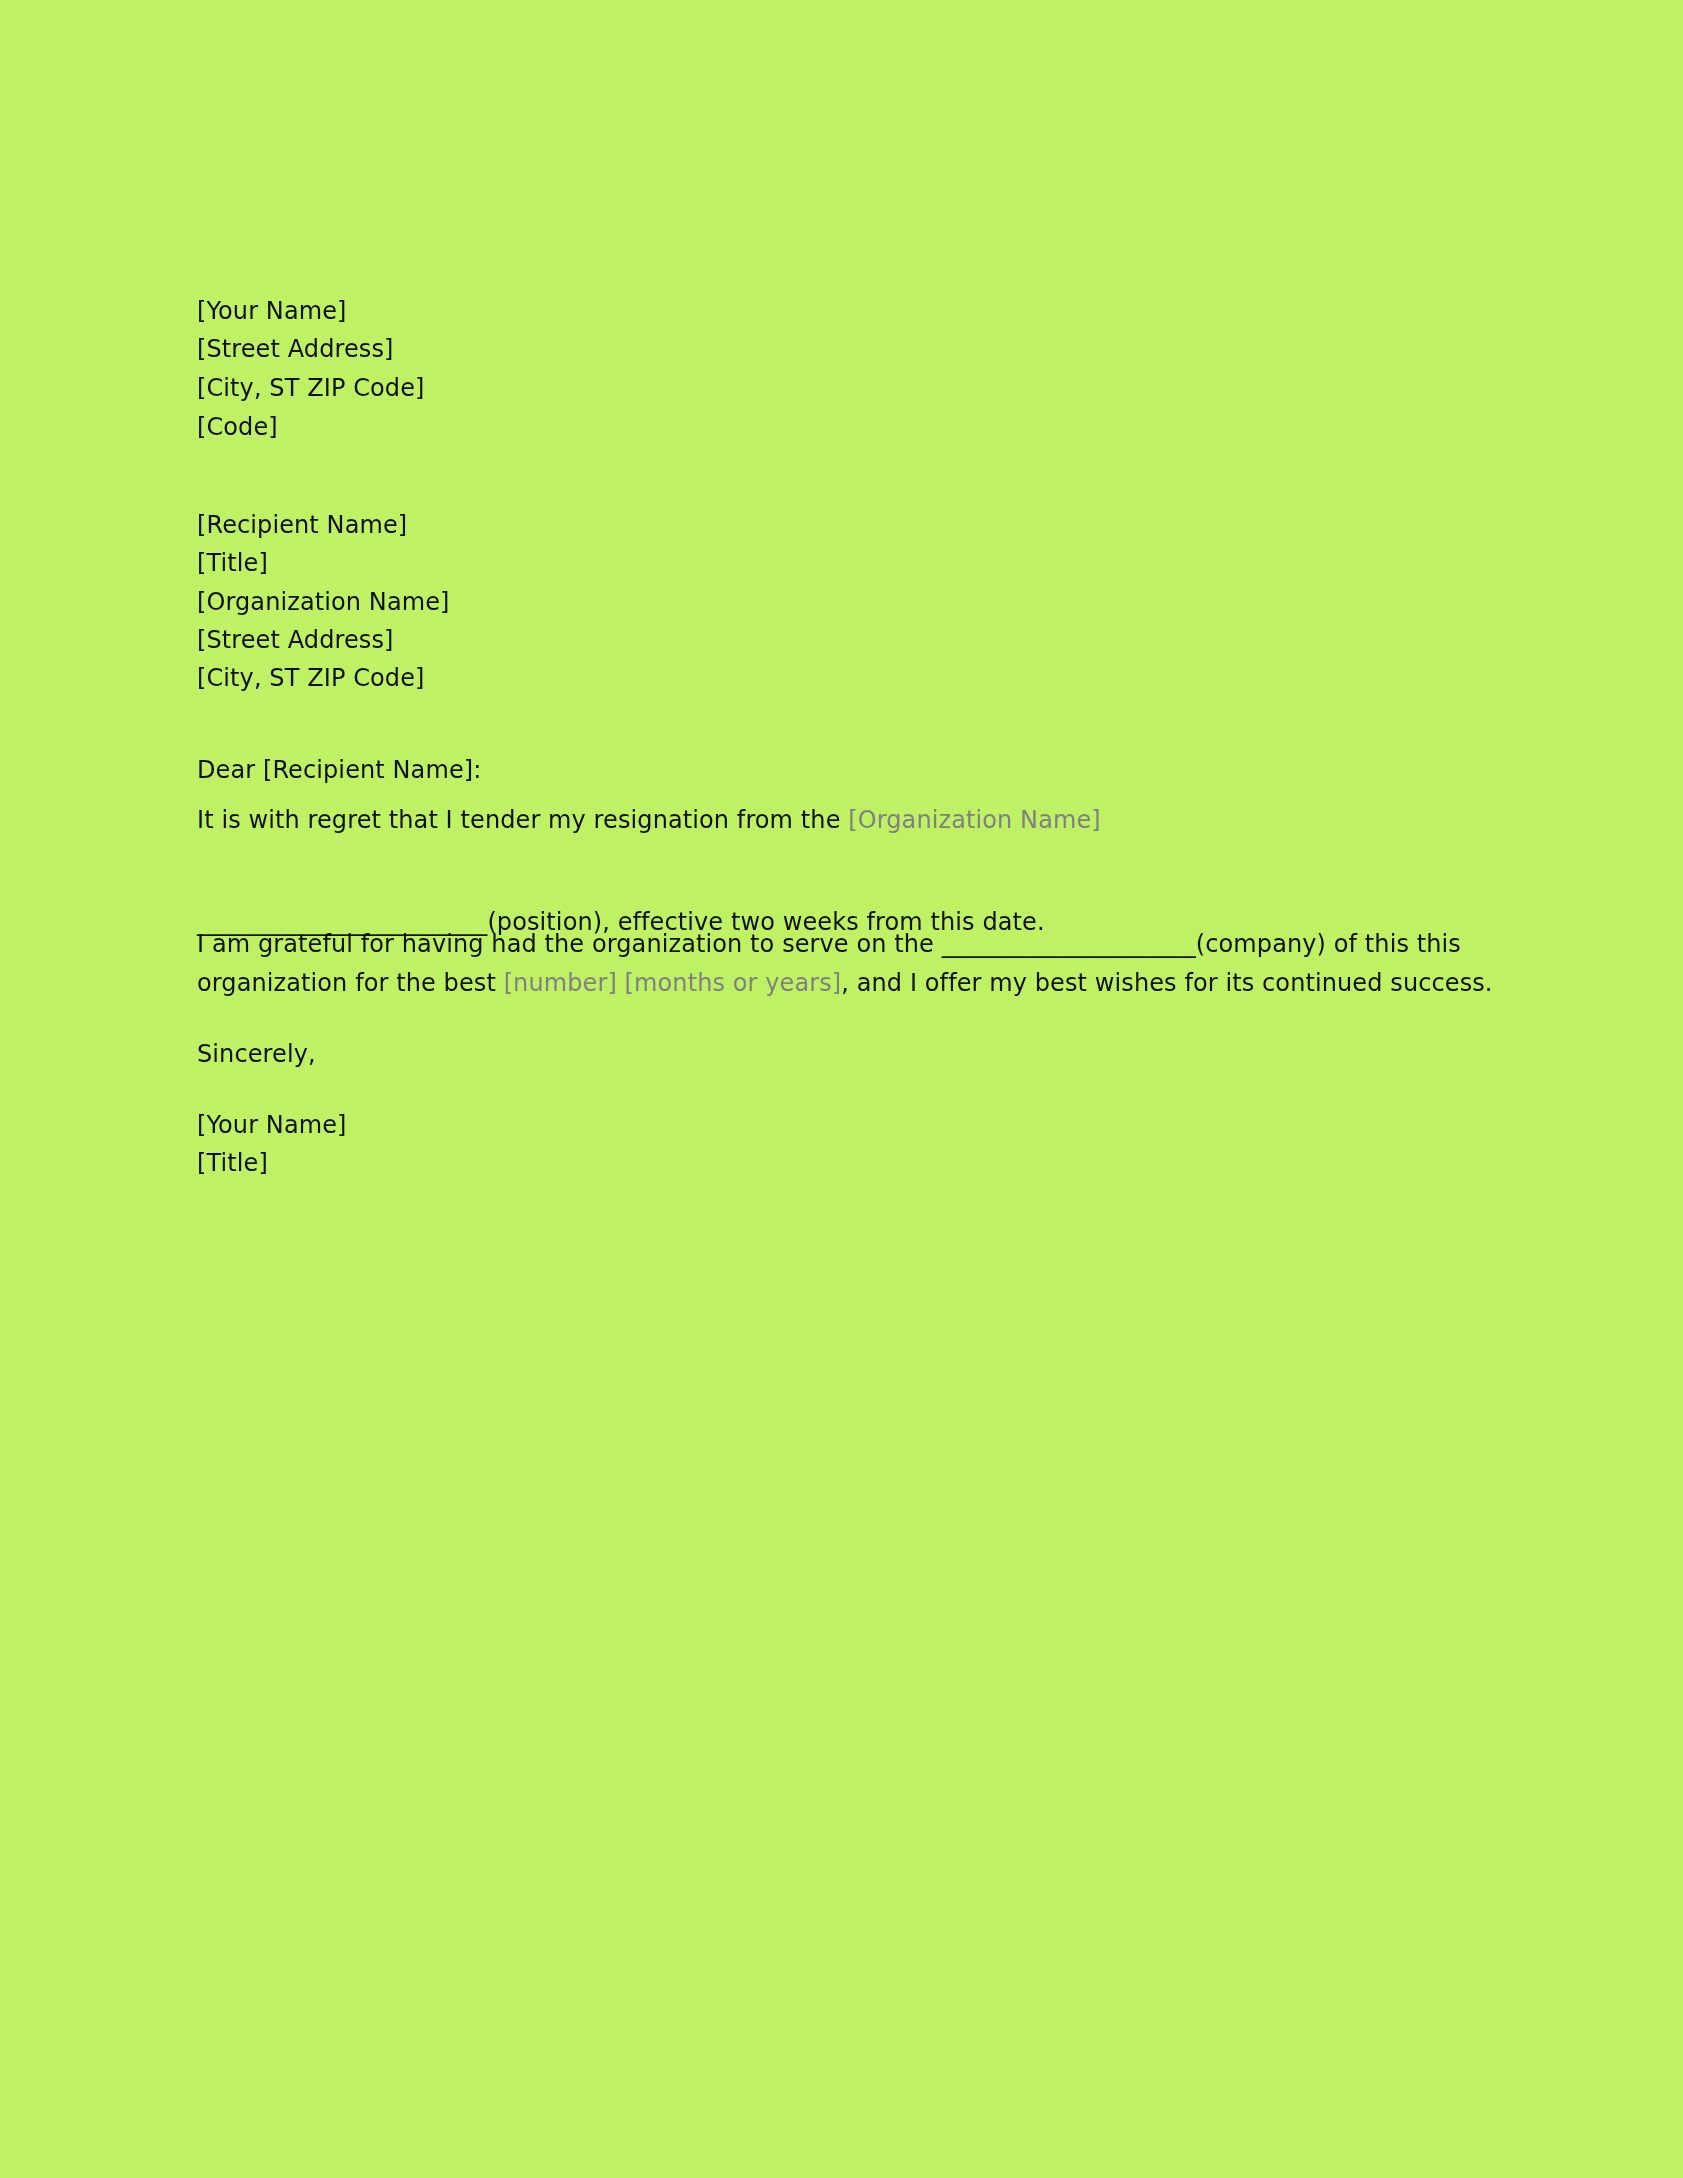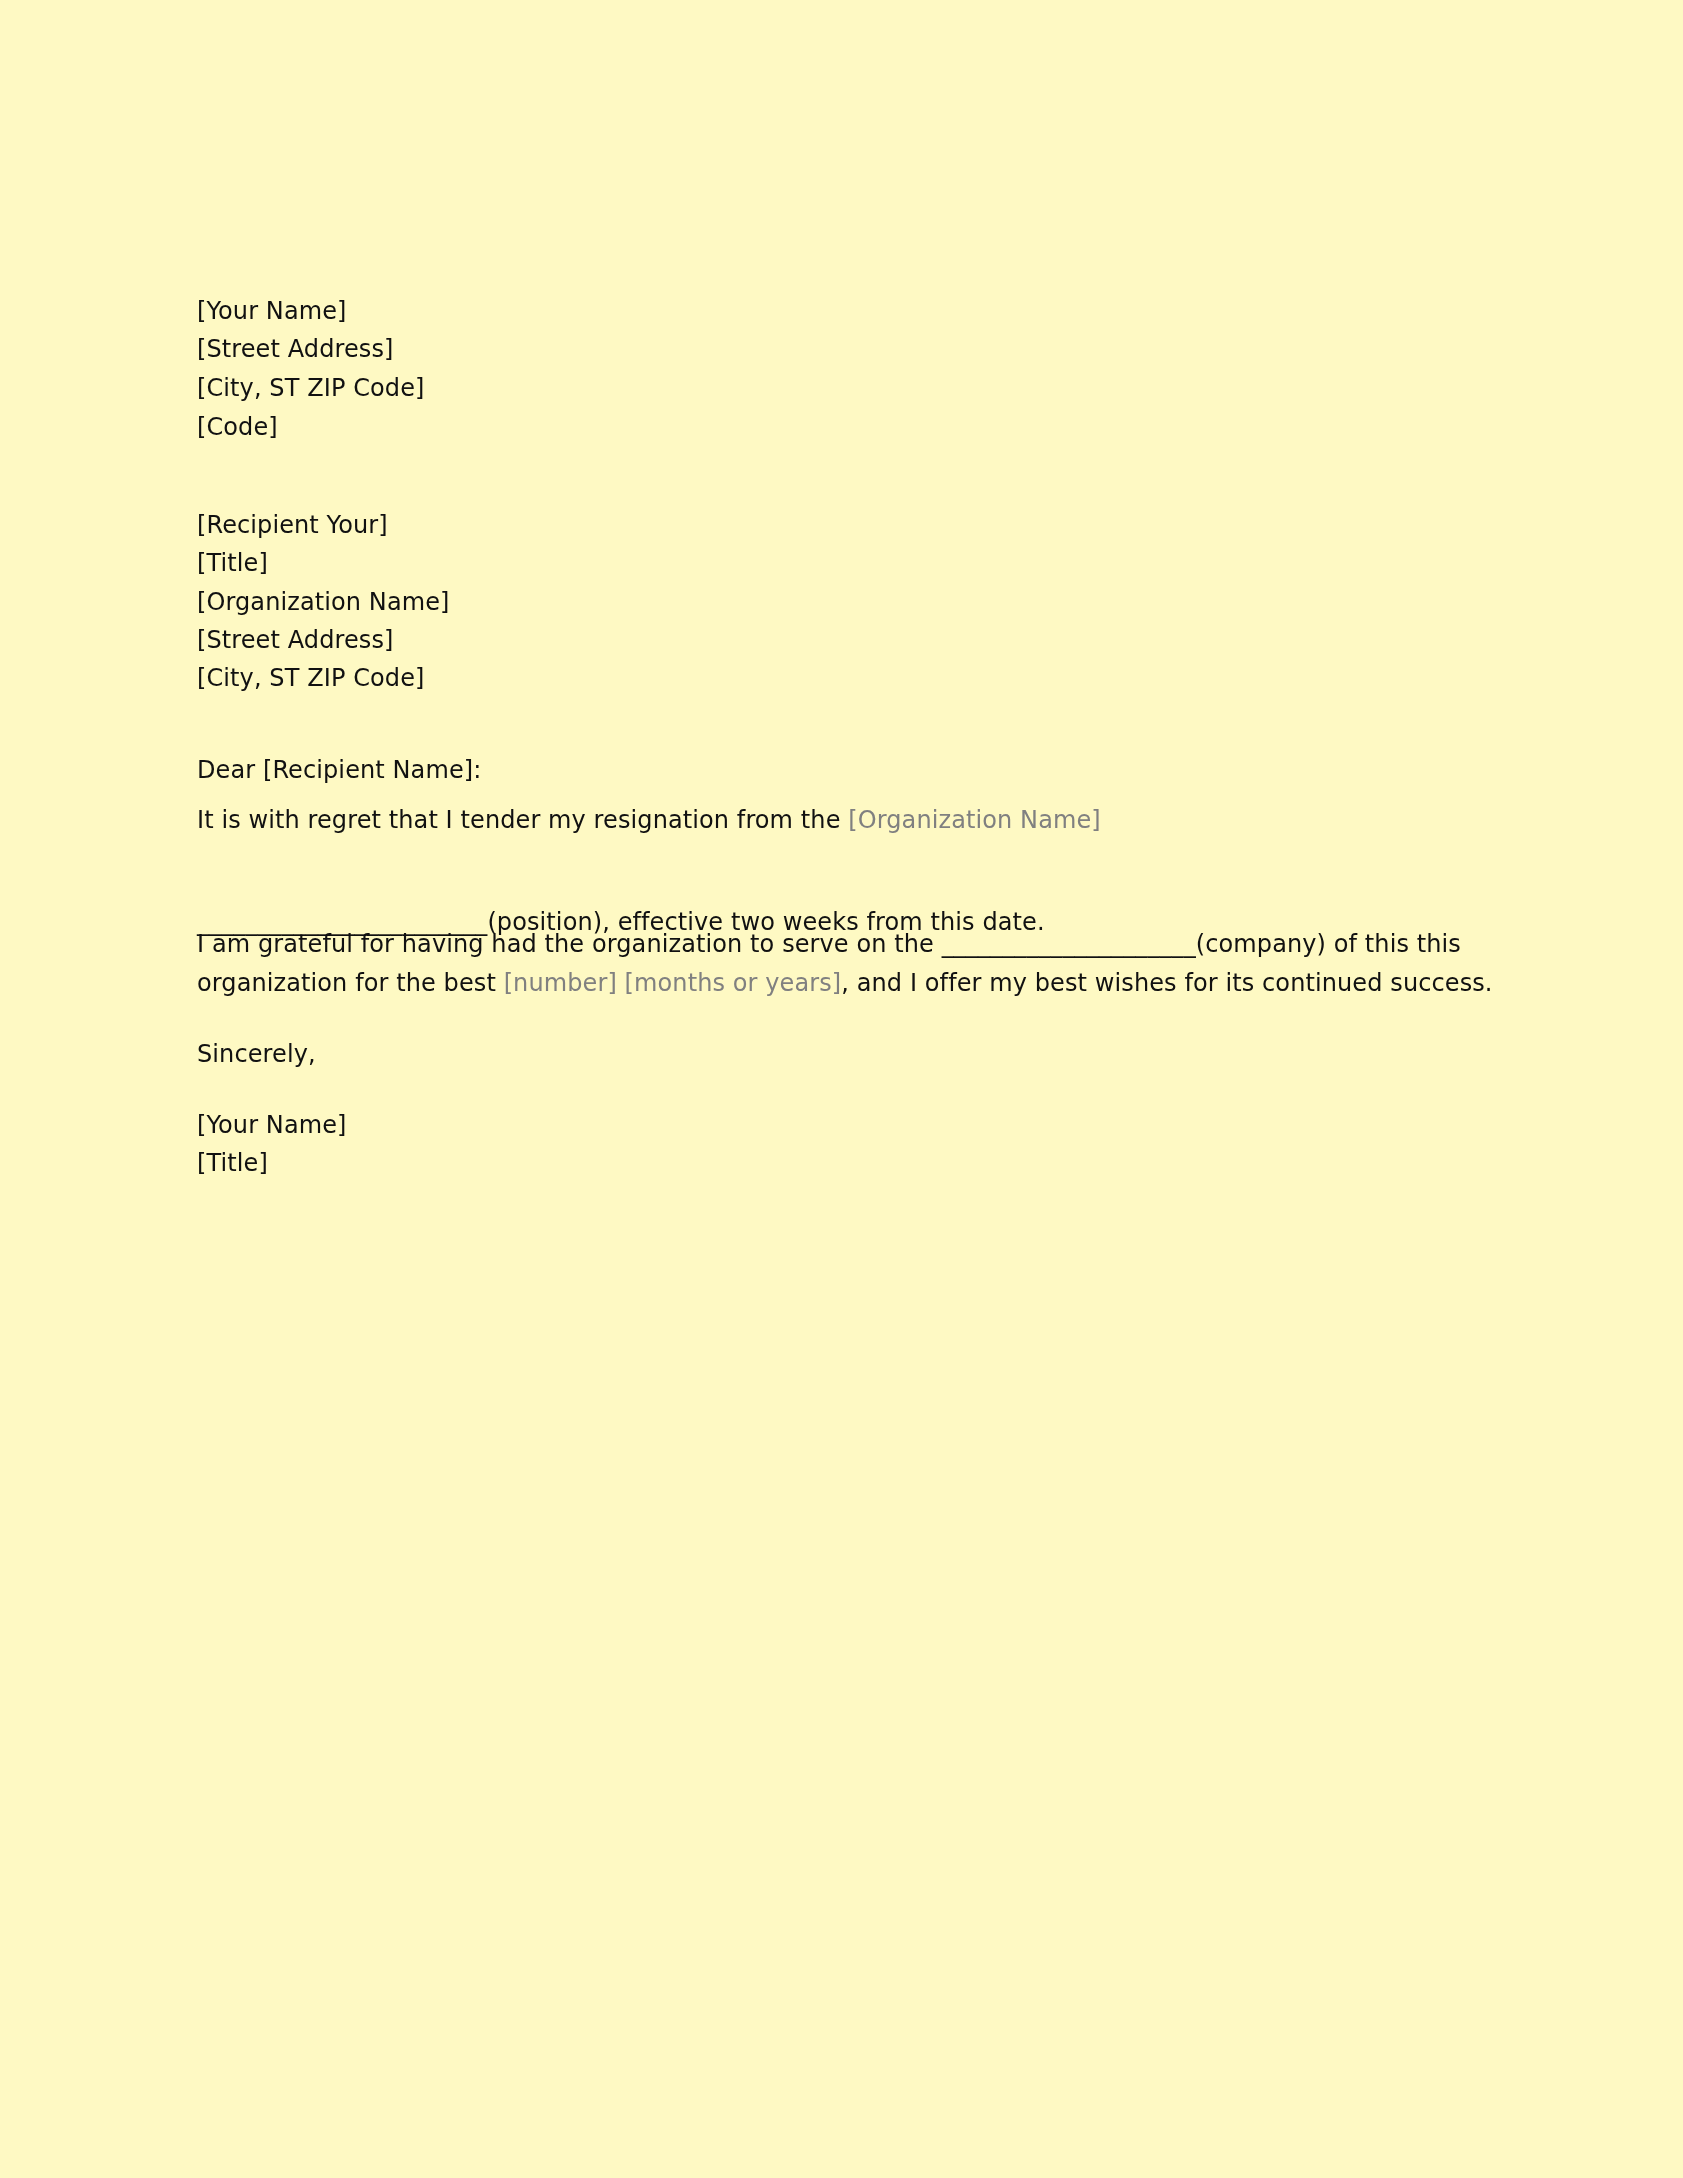--- a/index.html
+++ b/index.html
@@ -1,36 +1,36 @@
 <!DOCTYPE html>
 <html><head>
   <meta charset="utf-8">
   <style>
     html, body { margin: 0; padding: 0; background: #ffffff; }
     body { width: 1683px; height: 2178px; position: relative; overflow: hidden;
       font-family: "DejaVu Sans", "Liberation Sans", sans-serif; color: #111111; }
-    .page { position: absolute; left: 0; top: 0; width: 1683px; height: 2178px; background: #fef9c3; text-decoration: underline; }
+    .page { position: absolute; left: 0; top: 0; width: 1683px; height: 2178px; background: #bef264; text-decoration: underline; }
     .line { position: absolute; left: 197px; font-size: 24px; line-height: 38px; white-space: nowrap;
       letter-spacing: 0.1px; transform: translateY(-50%); }
     .ph { color: #808080; }
   </style>
 </head>
 <body>
 
 <div class="page">
 
   <div>
     <div class="line" style="top:311px">[Your Name]</div>
     <div class="line" style="top:349px">[Street Address]</div>
     <div class="line" style="top:388px">[City, ST ZIP Code]</div>
     <div class="line" style="top:427px">[Code]</div>
   </div>
 
   <div>
-    <div class="line" style="top:525px">[Recipient Your]</div>
+    <div class="line" style="top:525px">[Recipient Name]</div>
     <div class="line" style="top:563px">[Title]</div>
     <div class="line" style="top:602px">[Organization Name]</div>
     <div class="line" style="top:640px">[Street Address]</div>
     <div class="line" style="top:678px">[City, ST ZIP Code]</div>
   </div>
 
   <div class="line" style="top:770px">Dear [Recipient Name]:</div>
 
   <div>
     <div class="line" style="top:820px">

